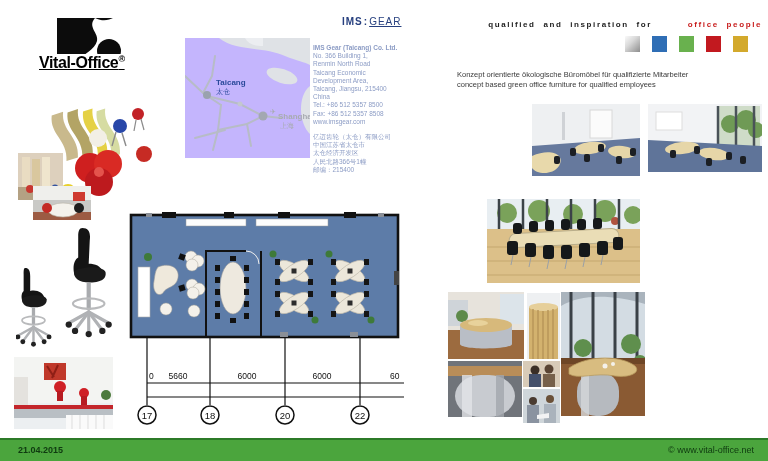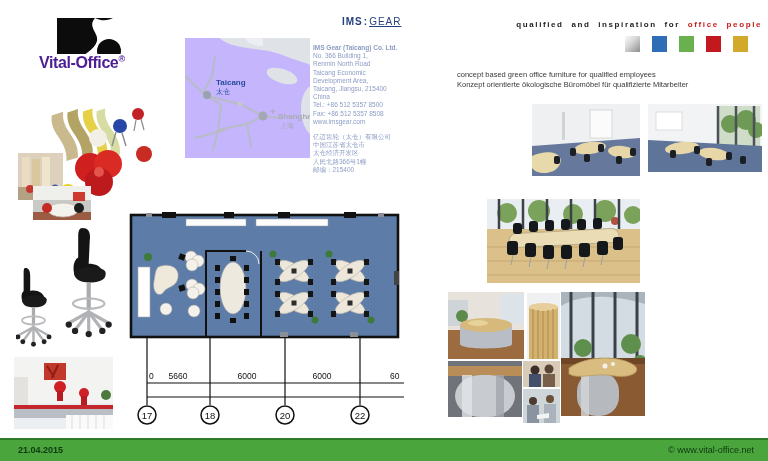--- a/index.html
+++ b/index.html
@@ -3,29 +3,29 @@
 <meta charset="utf-8">
 <style>
   html,body{margin:0;padding:0;background:#888;}
   #page{position:relative;width:768px;height:461px;background:#ffffff;overflow:hidden;
         font-family:"Liberation Sans",sans-serif;color:#222;}
   .abs{position:absolute;}
 
   
   #vo-logo{left:57px;top:18px;width:74px;height:53px;}
   #vo-name{position:absolute;left:-20px;top:36px;background:#fff;padding:0 2px;
-           font-size:16px;font-weight:bold;letter-spacing:-0.4px;color:#4c1d95;white-space:nowrap;}
+           font-size:16px;font-weight:bold;letter-spacing:-0.4px;color:#000000;white-space:nowrap;text-decoration:underline;}
   #vo-name sup{font-size:9px;}
   #ims-logo{left:312px;top:16px;font-size:10px;color:#27407f;letter-spacing:1px;white-space:nowrap;}
   #ims-logo .w1{font-weight:800;padding-left:30px;}
   #ims-logo .sep{font-weight:700;margin:0 1px;}
   #ims-logo .w2{font-weight:500;text-decoration:underline;}
   #tagline{top:20px;right:6px;font-size:8px;font-weight:bold;letter-spacing:1.6px;
            word-spacing:4px;color:#1c1c1c;white-space:nowrap;}
-  #tagline .hl{color:#c81d1d;}
+  #tagline .hl{color:#c81d1d;margin-left:28px;}
   #squares{top:36px;right:20px;display:flex;gap:12px;}
   .sq{width:15px;height:16px;}
   .sq-silver{background:linear-gradient(135deg,#fafafa 0%,#d9d9d9 40%,#8d8d8d 100%);}
 
   
   #map{left:185px;top:38px;width:125px;height:120px;background:#c4b5fd;}
   #map text{font-family:"Liberation Sans",sans-serif;}
   #contact{left:313px;top:44px;width:112px;font-size:6.5px;line-height:8.2px;color:#8c9cc5;}
   #contact .cline.first{font-weight:bold;}
   #contact .zh{margin-top:7px;}
@@ -118,22 +118,22 @@
     <div class="zh">
       <div class="cline">亿迈齿轮（太仓）有限公司</div>
       <div class="cline">中国江苏省太仓市</div>
       <div class="cline">太仓经济开发区</div>
       <div class="cline">人民北路366号1幢</div>
       <div class="cline">邮编：215400</div>
     </div>
   </div>
 
   <div class="abs" id="concept">
+    <div>Konzept orientierte ökologische Büromöbel für qualifizierte Mitarbeiter</div>
     <div>concept based green office furniture for qualified employees</div>
-    <div>Konzept orientierte ökologische Büromöbel für qualifizierte Mitarbeiter</div>
   </div>
 
   <div class="abs" id="plan">
     <svg width="276" height="224" viewBox="0 0 276 224">
       <defs>
         <g id="cluster">
           <g fill="#ece7da" stroke="#b9b4a6" stroke-width="0.6">
             <ellipse rx="17" ry="6.5" transform="translate(0,-16) rotate(33)"></ellipse>
             <ellipse rx="17" ry="6.5" transform="translate(0,-16) rotate(-33)"></ellipse>
             <ellipse rx="17" ry="6.5" transform="translate(0,16) rotate(33)"></ellipse>

